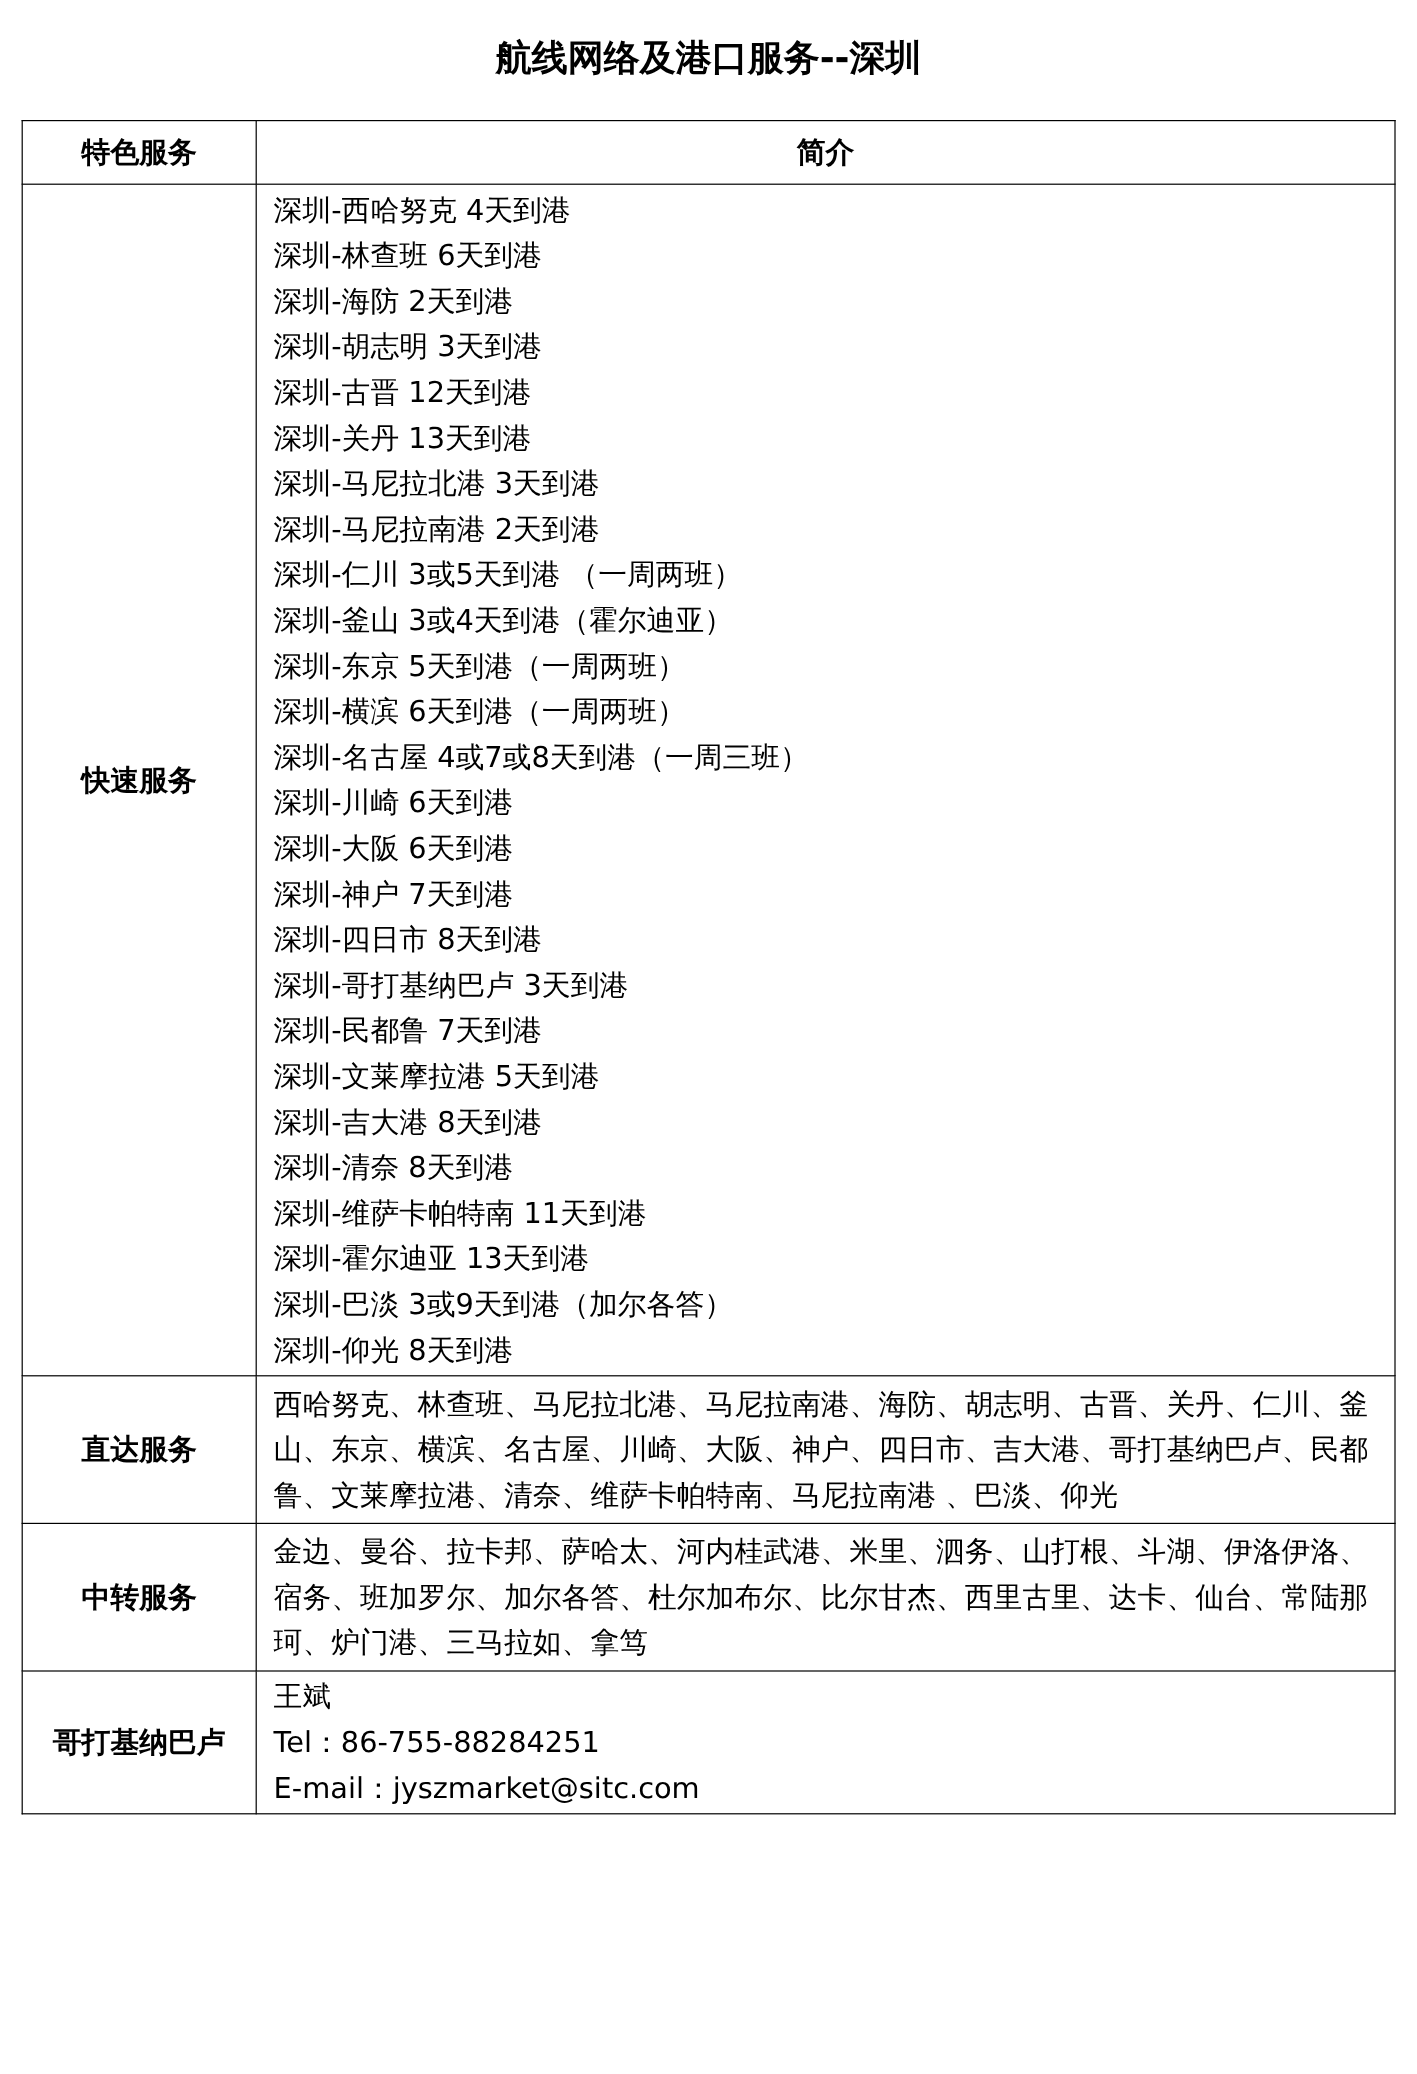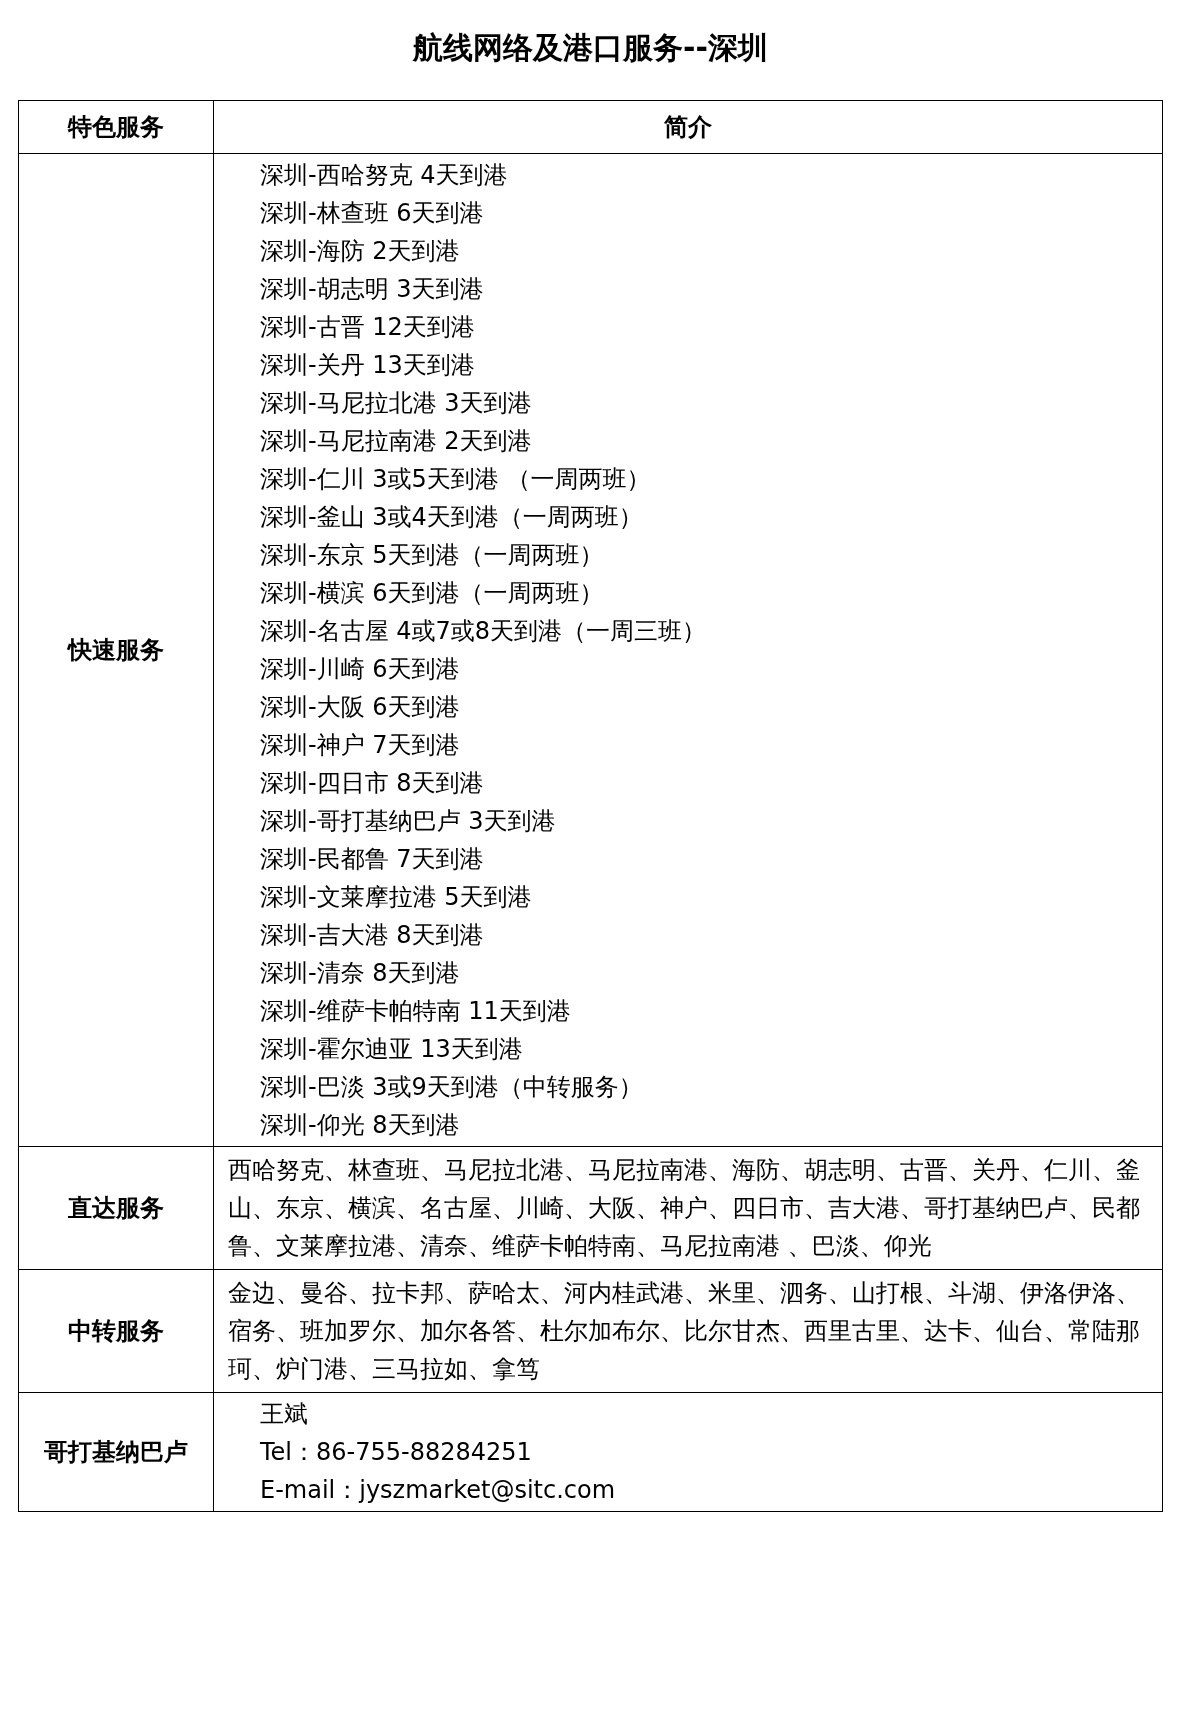--- a/index.html
+++ b/index.html
@@ -21,21 +21,21 @@
     }
     td.label {
       width: 166px; text-align: center; font-weight: bold; font-size: 24px; padding: 0 4px; border-radius: 18px;
     }
     td.head { text-align: center; font-weight: bold; margin-top: 30px; }
     tr.r-head td { height: 52px; }
     tr.r-density td { height: 54px; }
     tr.r-express td { padding-top: 2px; padding-bottom: 2px; }
     tr.r-direct td, tr.r-transfer td { line-height: 38px; padding-top: 4px; padding-bottom: 4px; }
     tr.r-contact td { padding-top: 2px; padding-bottom: 2px; }
-    .line { display: block; white-space: nowrap; margin-left: 32px; }
+    .line { display: block; white-space: nowrap; }
     .para { display: block; }
   </style>
 </head>
 <body>
 
 <div class="title">航线网络及港口服务--深圳</div>
 
 <table class="main">
   <tbody>
       <tr class="r-head">
@@ -47,36 +47,36 @@
     <td>
       <span class="line">深圳-西哈努克 4天到港</span>
       <span class="line">深圳-林查班 6天到港</span>
       <span class="line">深圳-海防 2天到港</span>
       <span class="line">深圳-胡志明 3天到港</span>
       <span class="line">深圳-古晋 12天到港</span>
       <span class="line">深圳-关丹 13天到港</span>
       <span class="line">深圳-马尼拉北港 3天到港</span>
       <span class="line">深圳-马尼拉南港 2天到港</span>
       <span class="line">深圳-仁川 3或5天到港 （一周两班）</span>
-      <span class="line">深圳-釜山 3或4天到港（一周两班）</span>
+      <span class="line">深圳-釜山 3或4天到港（霍尔迪亚）</span>
       <span class="line">深圳-东京 5天到港（一周两班）</span>
       <span class="line">深圳-横滨 6天到港（一周两班）</span>
       <span class="line">深圳-名古屋 4或7或8天到港（一周三班）</span>
       <span class="line">深圳-川崎 6天到港</span>
       <span class="line">深圳-大阪 6天到港</span>
       <span class="line">深圳-神户 7天到港</span>
       <span class="line">深圳-四日市 8天到港</span>
       <span class="line">深圳-哥打基纳巴卢 3天到港</span>
       <span class="line">深圳-民都鲁 7天到港</span>
       <span class="line">深圳-文莱摩拉港 5天到港</span>
       <span class="line">深圳-吉大港 8天到港</span>
       <span class="line">深圳-清奈 8天到港</span>
       <span class="line">深圳-维萨卡帕特南 11天到港</span>
       <span class="line">深圳-霍尔迪亚 13天到港</span>
-      <span class="line">深圳-巴淡 3或9天到港（中转服务）</span>
+      <span class="line">深圳-巴淡 3或9天到港（加尔各答）</span>
       <span class="line">深圳-仰光 8天到港</span>
     </td>
   </tr>
   <tr class="r-direct">
     <td class="label">直达服务</td>
     <td>
           <span class="para">西哈努克、林查班、马尼拉北港、马尼拉南港、海防、胡志明、古晋、关丹、仁川、釜山、东京、横滨、名古屋、川崎、大阪、神户、四日市、吉大港、哥打基纳巴卢、民都鲁、文莱摩拉港、清奈、维萨卡帕特南、马尼拉南港 、巴淡、仰光</span>
         </td>
   </tr>
   <tr class="r-transfer">

